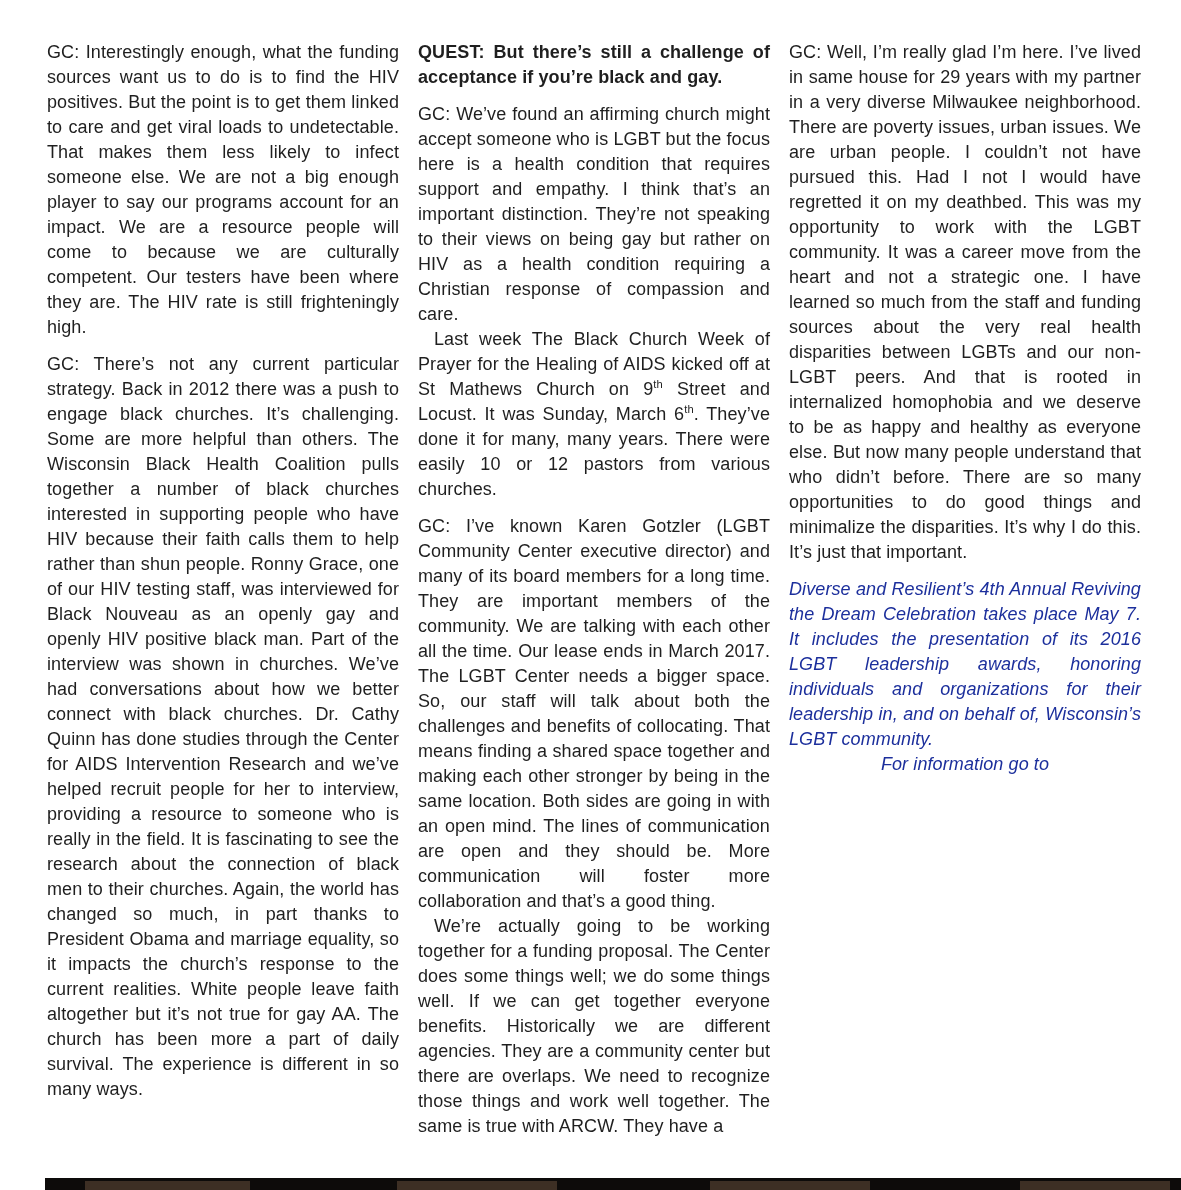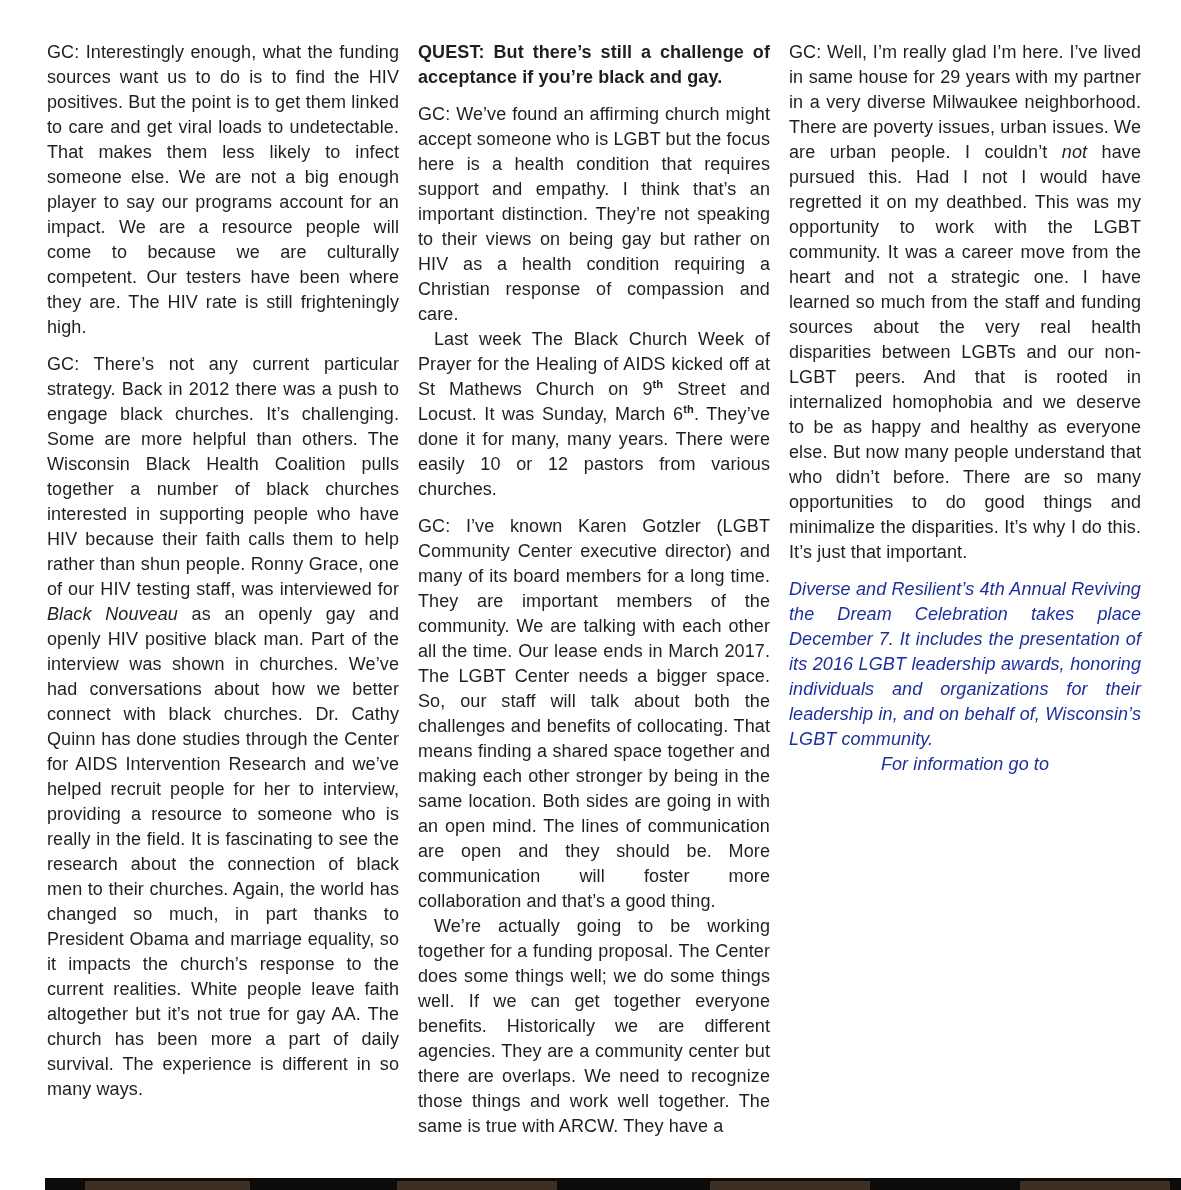--- a/index.html
+++ b/index.html
@@ -39,26 +39,25 @@
   p.question { font-weight: bold; }
   p.answer-indent { text-indent: 16px; }
   p.note {
     color: var(--accent-blue, #1c2f9c);
     font-style: italic;
   }
   p.note-center {
     text-align: center;
     text-indent: 0;
   }
-  .italic { font-style: italic; }
+  .italic { }
   sup.superscript {
     font-size: 0.62em;
     line-height: 0;
     vertical-align: super;
-    font-weight: bold;
   }
   .footer-strip {
     position: absolute;
     left: 45px;
     top: 1178px;
     width: 1136px;
     height: 12px;
     background: var(--strip-color, #0d0b0a);
     overflow: hidden;
   }
@@ -82,21 +81,21 @@
       </div>
     <div class="column">
         <p class="para question">QUEST: But there’s still a challenge of acceptance if you’re black and gay.</p>
         <p class="para answer">GC: We’ve found an affirming church might accept someone who is LGBT but the focus here is a health condition that requires support and empathy. I think that’s an important distinction. They’re not speaking to their views on being gay but rather on HIV as a health condition requiring a Christian response of compassion and care.</p>
         <p class="para answer answer-indent">Last week The Black Church Week of Prayer for the Healing of AIDS kicked off at St Mathews Church on 9<sup class="superscript">th</sup> Street and Locust. It was Sunday, March 6<sup class="superscript">th</sup>. They’ve done it for many, many years. There were easily 10 or 12 pastors from various churches.</p>
         <p class="para answer">GC: I’ve known Karen Gotzler (LGBT Community Center executive director) and many of its board members for a long time. They are important members of the community. We are talking with each other all the time. Our lease ends in March 2017. The LGBT Center needs a bigger space. So, our staff will talk about both the challenges and benefits of collocating. That means finding a shared space together and making each other stronger by being in the same location. Both sides are going in with an open mind. The lines of communication are open and they should be. More communication will foster more collaboration and that’s a good thing.</p>
         <p class="para answer answer-indent">We’re actually going to be working together for a funding proposal. The Center does some things well; we do some things well. If we can get together everyone benefits. Historically we are different agencies. They are a community center but there are overlaps. We need to recognize those things and work well together. The same is true with ARCW. They have a</p>
       </div>
     <div class="column">
         <p class="para answer">GC: Well, I’m really glad I’m here. I’ve lived in same house for 29 years with my partner in a very diverse Milwaukee neighborhood. There are poverty issues, urban issues. We are urban people. I couldn’t <span class="italic">not</span> have pursued this. Had I not I would have regretted it on my deathbed. This was my opportunity to work with the LGBT community. It was a career move from the heart and not a strategic one. I have learned so much from the staff and funding sources about the very real health disparities between LGBTs and our non-LGBT peers. And that is rooted in internalized homophobia and we deserve to be as happy and healthy as everyone else. But now many people understand that who didn’t before. There are so many opportunities to do good things and minimalize the disparities. It’s why I do this. It’s just that important.</p>
-        <p class="para note">Diverse and Resilient’s 4th Annual Reviving the Dream Celebration takes place December 7. It includes the presentation of its 2016 LGBT leadership awards, honoring individuals and organizations for their leadership in, and on behalf of, Wisconsin’s LGBT community.</p>
+        <p class="para note">Diverse and Resilient’s 4th Annual Reviving the Dream Celebration takes place May 7. It includes the presentation of its 2016 LGBT leadership awards, honoring individuals and organizations for their leadership in, and on behalf of, Wisconsin’s LGBT community.</p>
         <p class="para note note-center">For information go to</p>
       </div>
   </div>
 
   <div class="footer-strip">
       <div class="photo-edge" style="left: 40px; width: 165px;"></div>
       <div class="photo-edge" style="left: 352px; width: 160px;"></div>
       <div class="photo-edge" style="left: 665px; width: 160px;"></div>
       <div class="photo-edge" style="left: 975px; width: 150px;"></div>
     </div>

